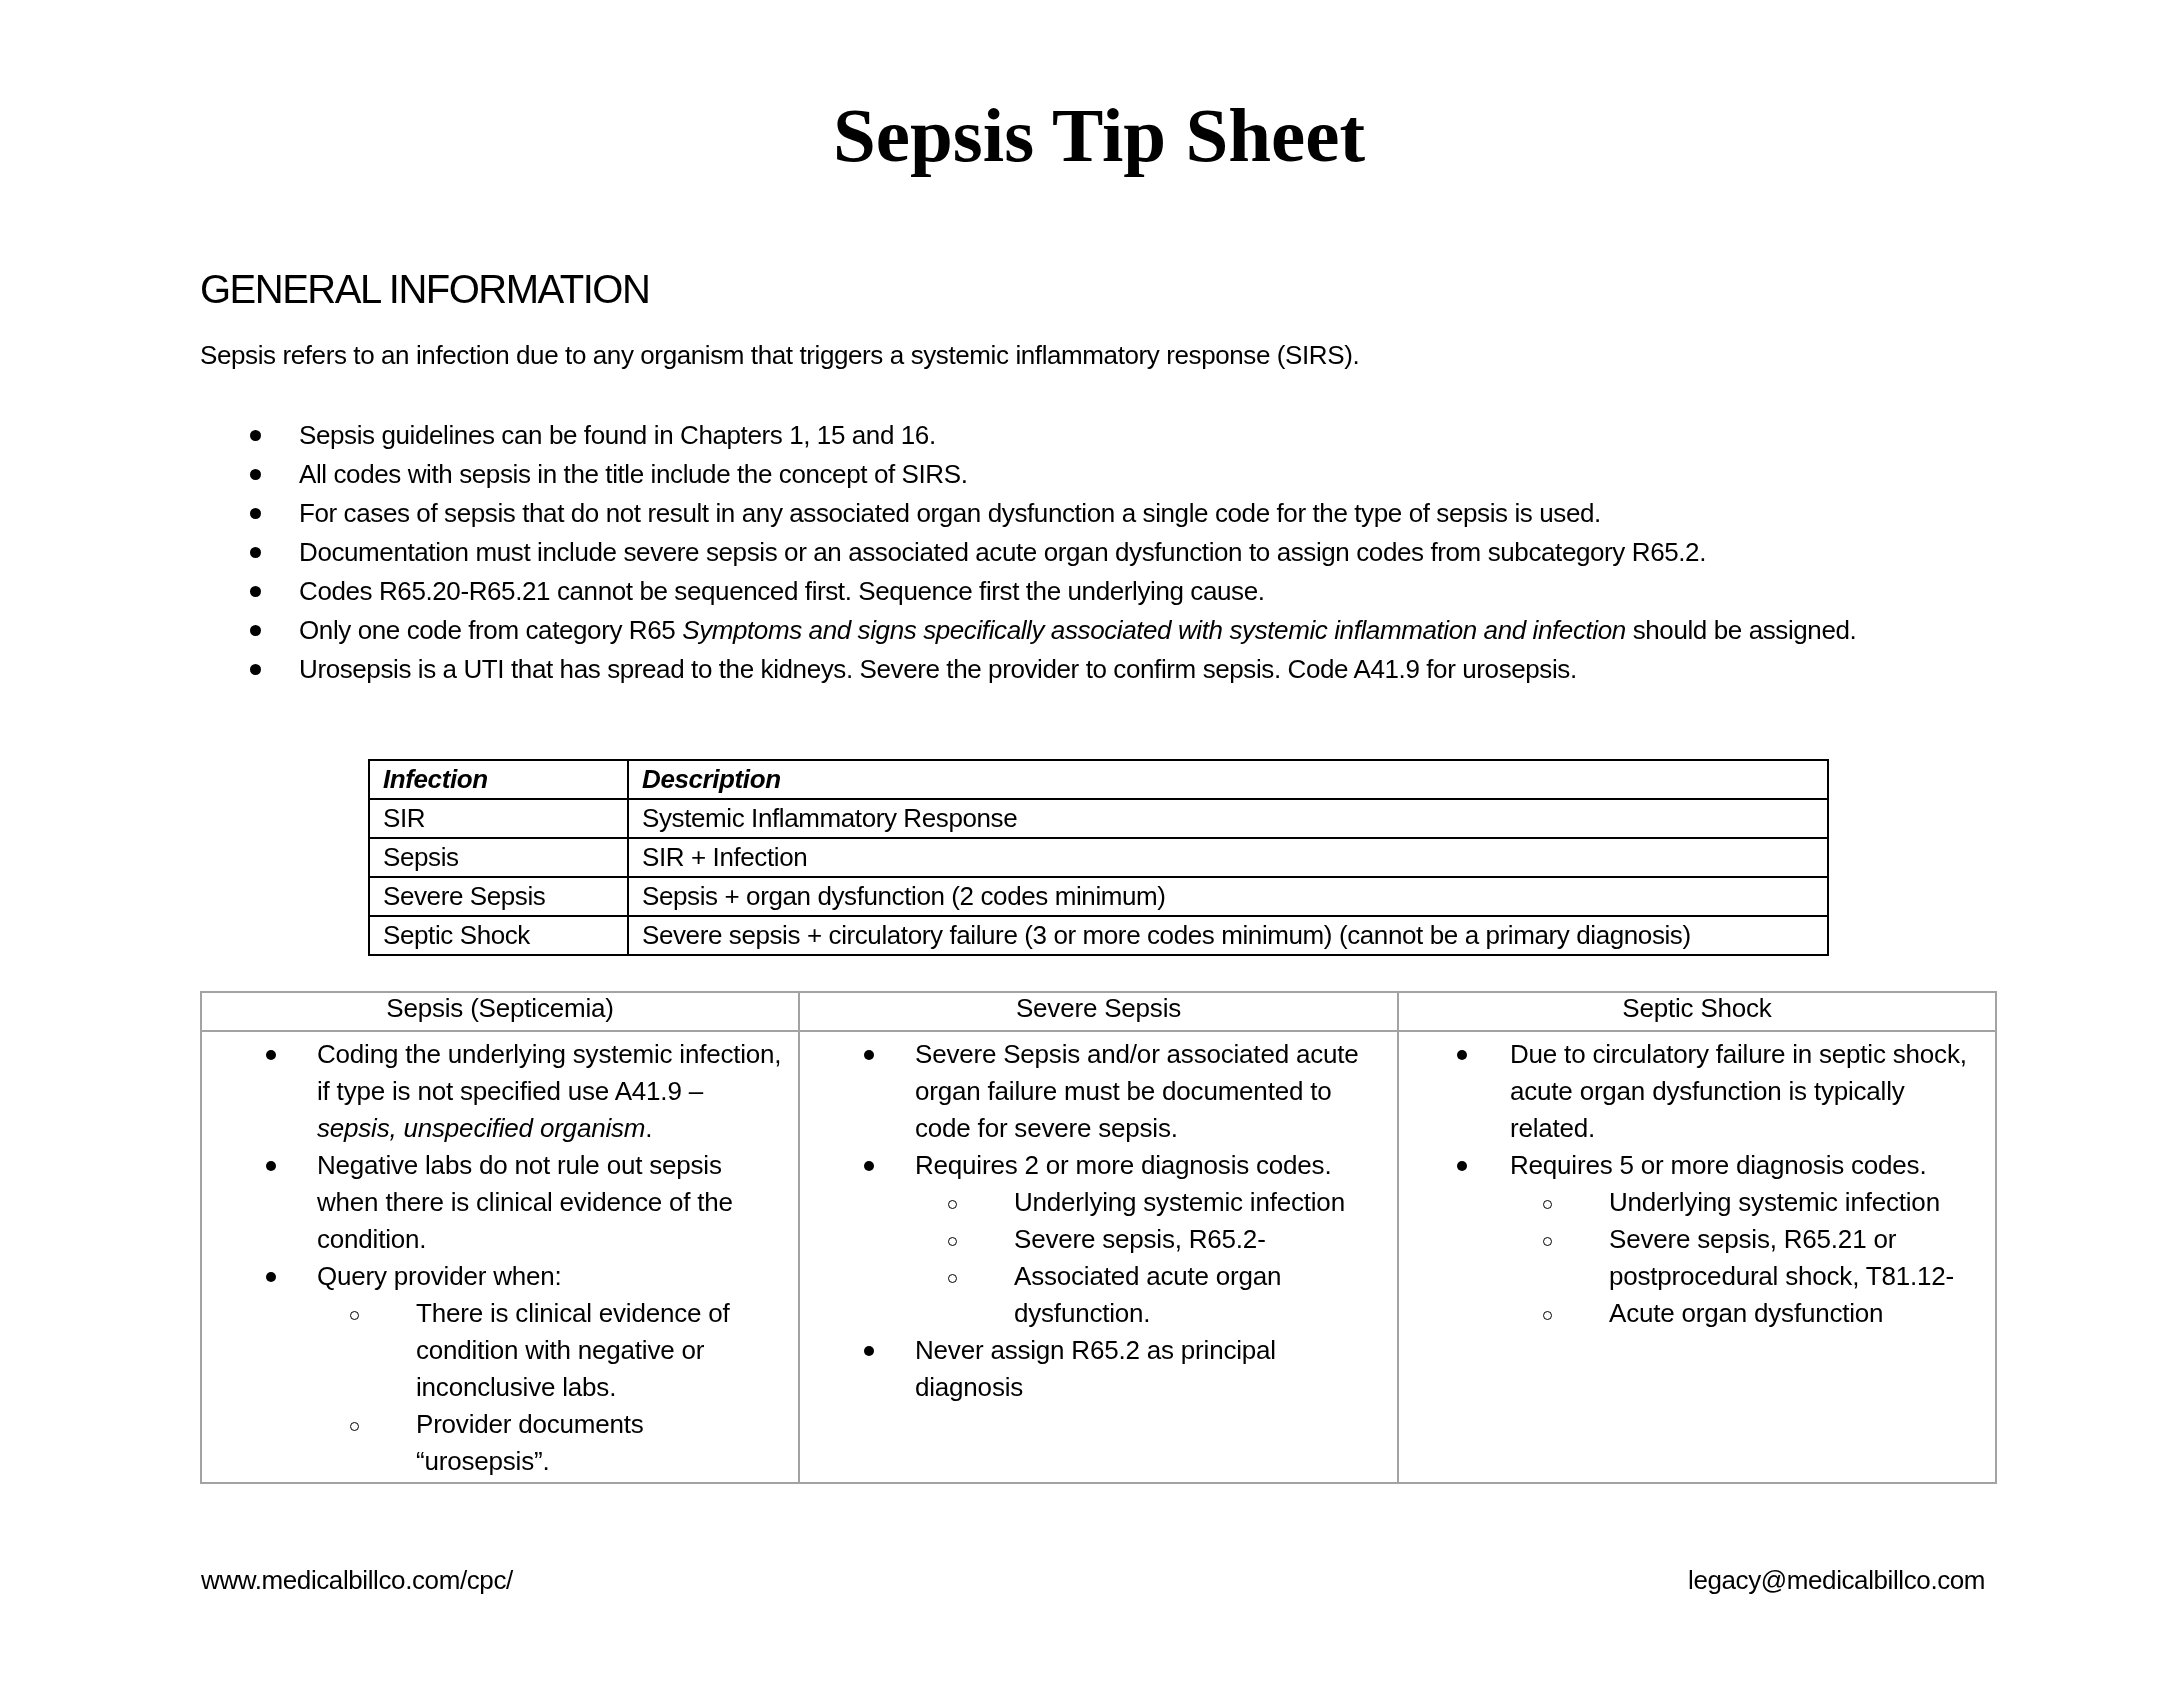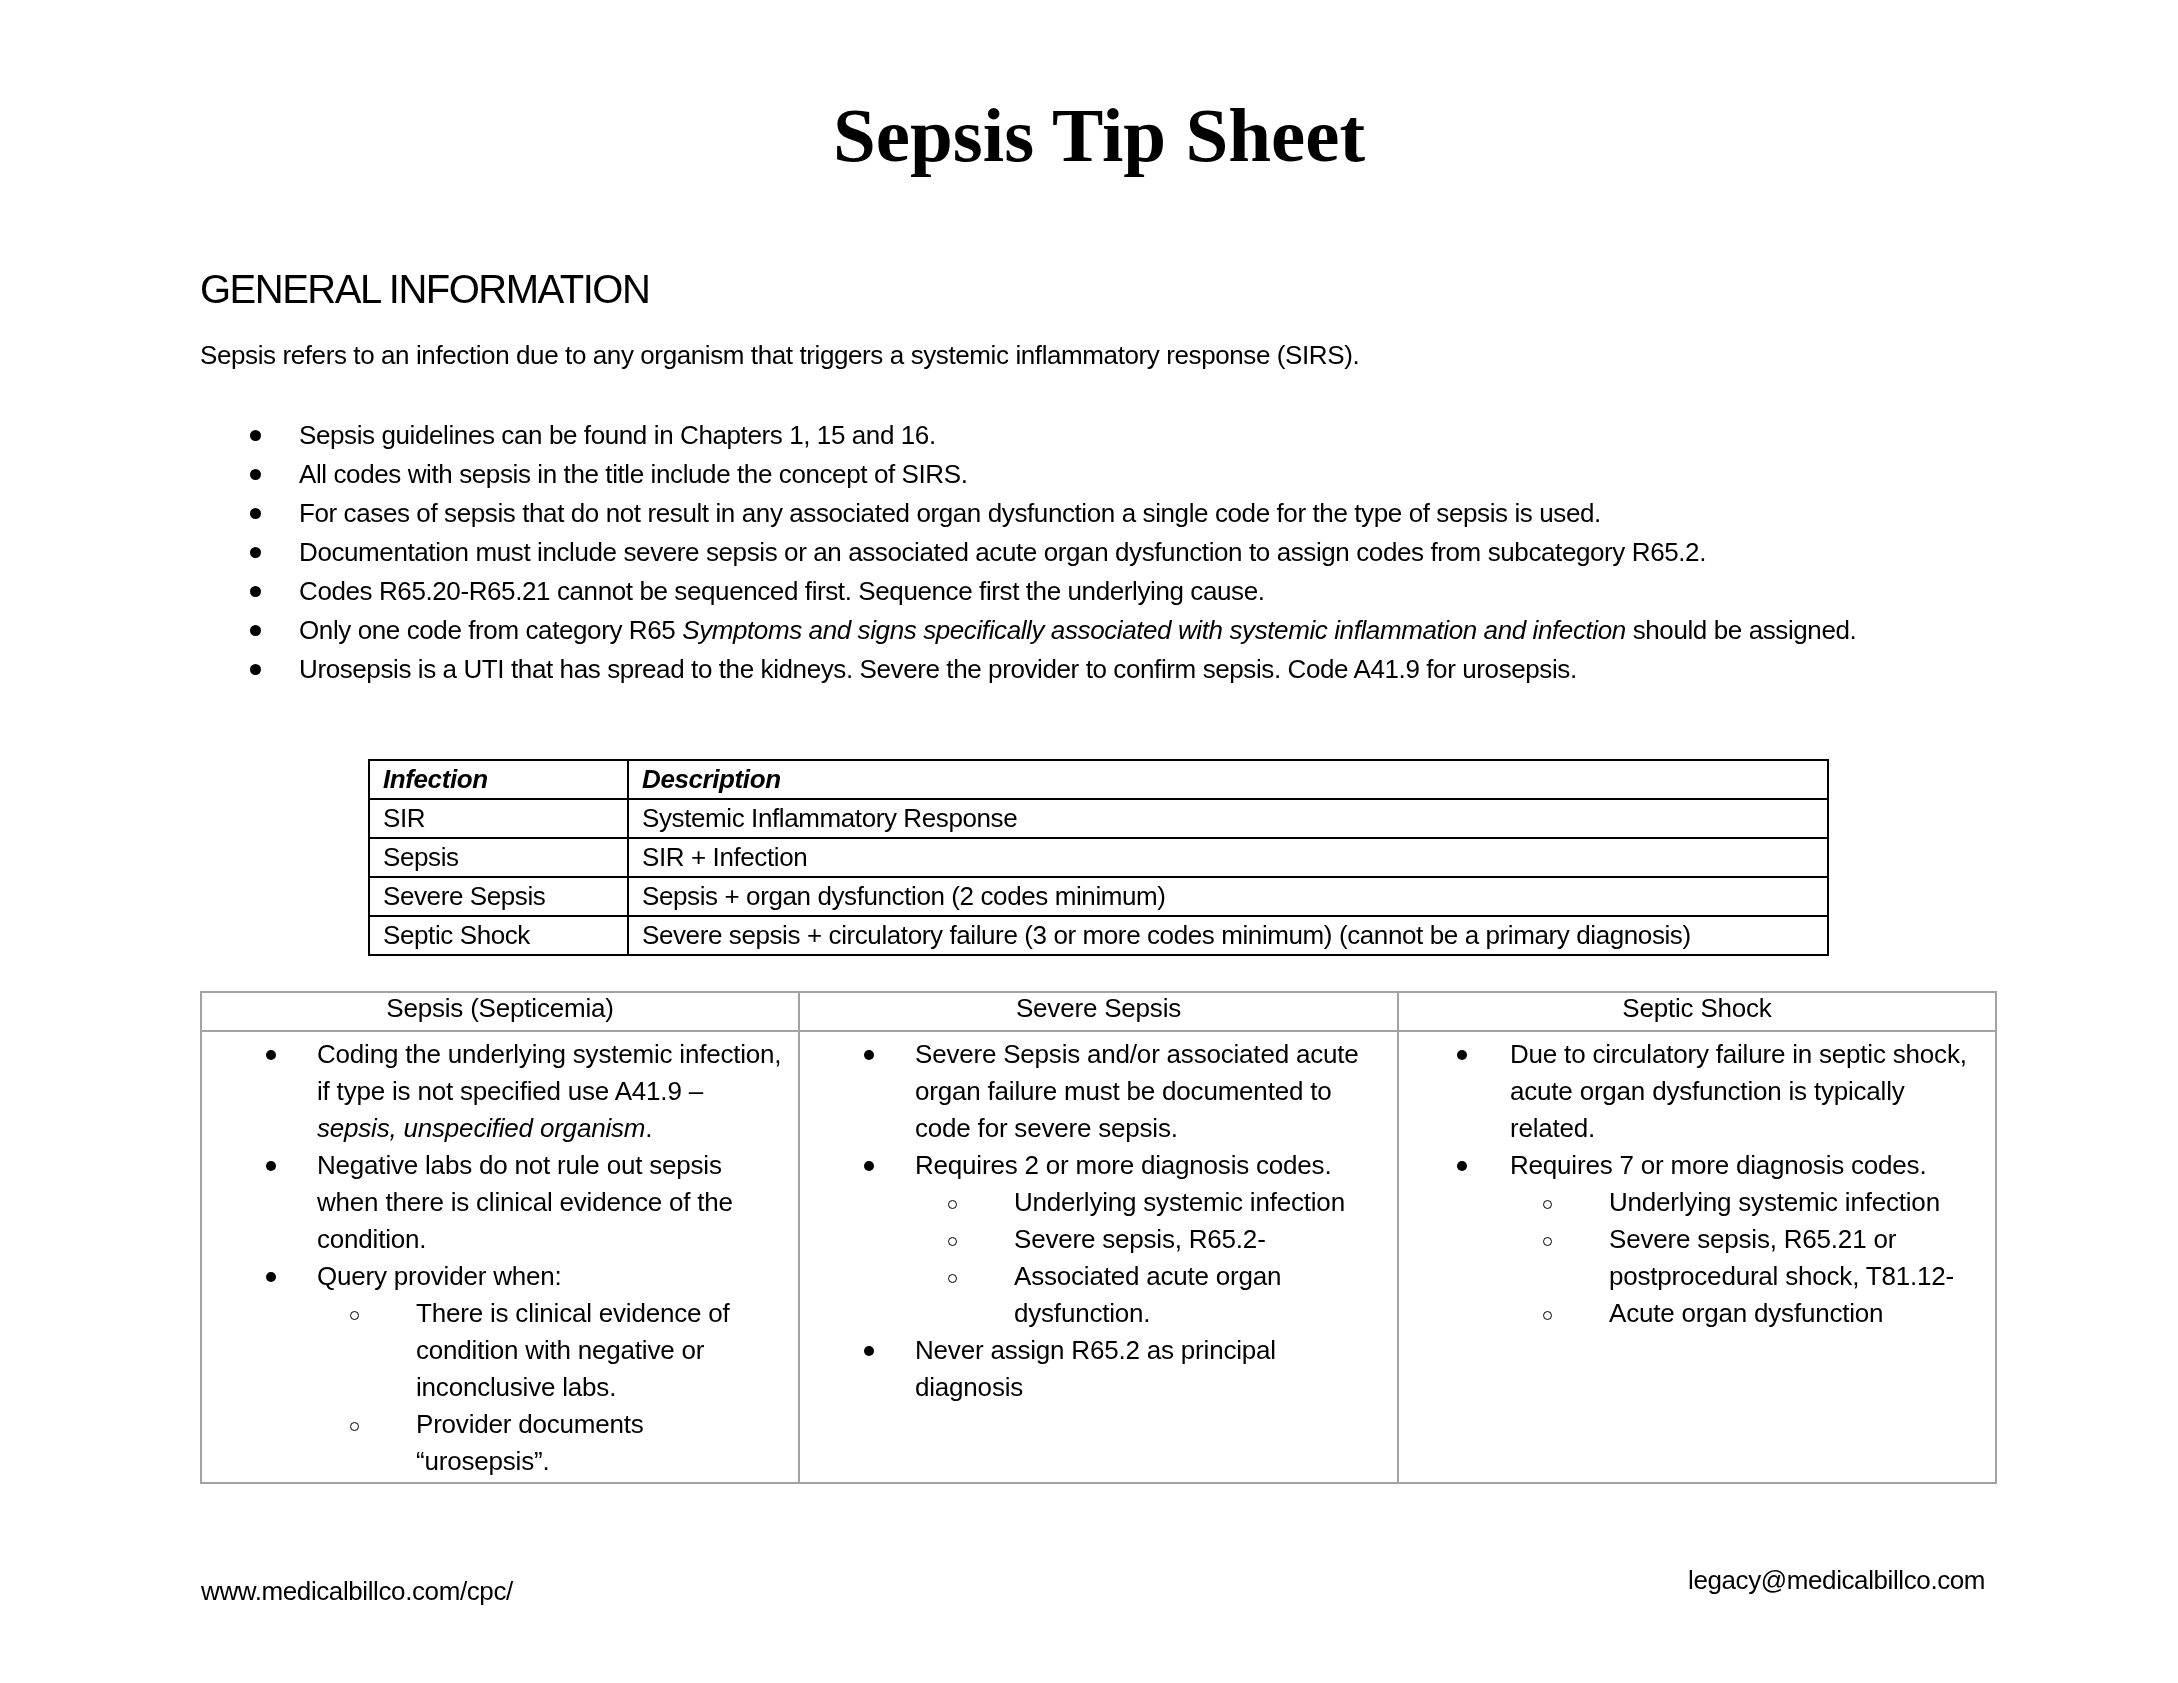--- a/index.html
+++ b/index.html
@@ -25,21 +25,21 @@
   .cell ul { list-style:none; margin:0; padding:0; }
   .cell > ul { padding-top:4px; }
   .cell li { position:relative; line-height:37px; }
   .cell li.l1 { padding-left:115px; padding-right:10px; }
   .cell li.l1 > .dot { position:absolute; left:64px; top:14px; width:10px; height:10px; border-radius:50%; background:#000; }
   .cell li.l2 { padding-left:115px; padding-right:6px; }
   .cell li.l2 > .ring { position:absolute; left:49px; top:16px; width:9px; height:9px; border-radius:50%; border:1.2px solid #000; box-sizing:border-box; }
   .cell ul.sub { margin-left:-16px; }
   .col3 li.l1 { padding-left:111px; }
   .col3 li.l1 > .dot { left:58px; }
-  .footer-left { position:absolute; left:201px; top:1565px; font-size:26px; letter-spacing:-0.4px;margin-top:11px; }
+  .footer-left { position:absolute; left:201px; top:1565px; font-size:26px; letter-spacing:-0.4px; }
   .footer-right { position:absolute; left:1688px; top:1565px; font-size:26px; letter-spacing:-0.4px; }
   i { font-style:italic; }
 </style>
 </head>
 <body>
 
 <div class="title">Sepsis Tip Sheet</div>
 
 <div class="h1">GENERAL INFORMATION</div>
 
@@ -118,21 +118,21 @@
             <li class="l2"><span class="ring"></span><span>Severe sepsis, R65.2-</span></li>
             <li class="l2"><span class="ring"></span><span>Associated acute organ dysfunction.</span></li>
           </ul>
         </li>
         <li class="l1"><span class="dot"></span><span>Never assign R65.2 as principal diagnosis</span></li>
       </ul>
     </td>
     <td class="cell col3">
       <ul>
         <li class="l1"><span class="dot"></span><span>Due to circulatory failure in septic shock, acute organ dysfunction is typically related.</span></li>
-        <li class="l1"><span class="dot"></span><span>Requires 7 or more diagnosis codes.</span>
+        <li class="l1"><span class="dot"></span><span>Requires 5 or more diagnosis codes.</span>
           <ul class="sub">
             <li class="l2"><span class="ring"></span><span>Underlying systemic infection</span></li>
             <li class="l2"><span class="ring"></span><span>Severe sepsis, R65.21 or postprocedural shock, T81.12-</span></li>
             <li class="l2"><span class="ring"></span><span>Acute organ dysfunction</span></li>
           </ul>
         </li>
       </ul>
     </td>
   </tr>
 </tbody>

